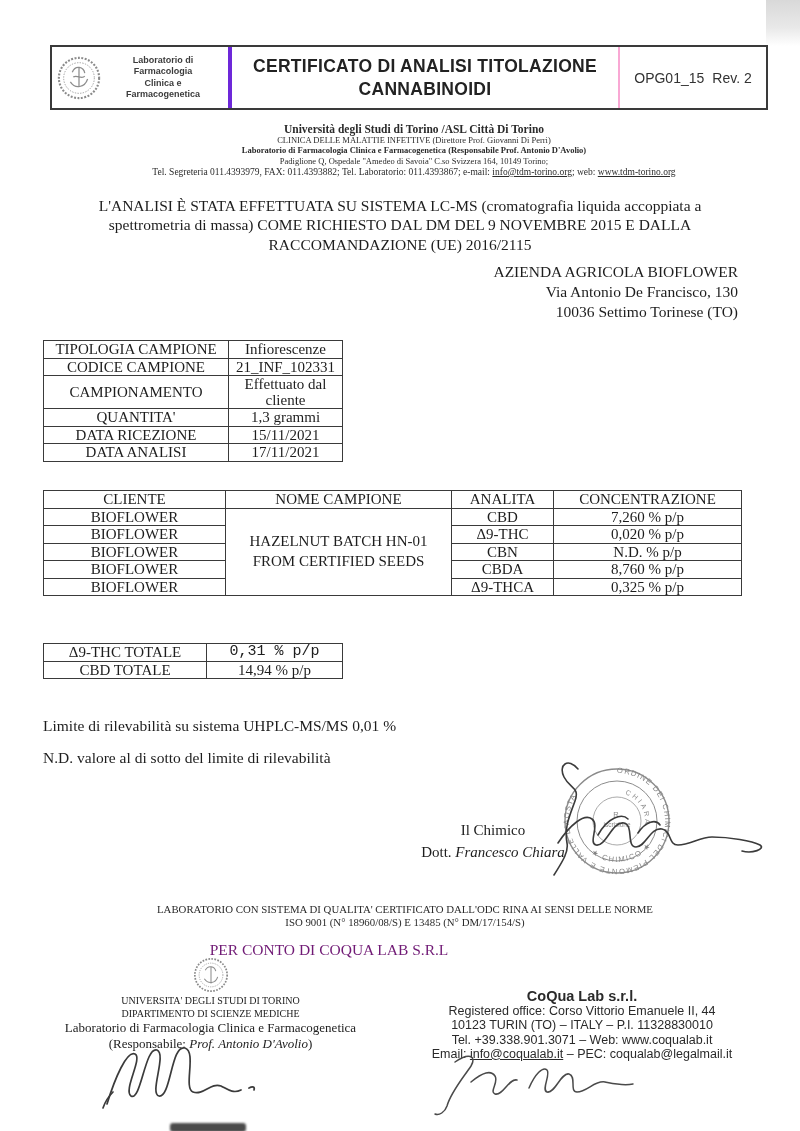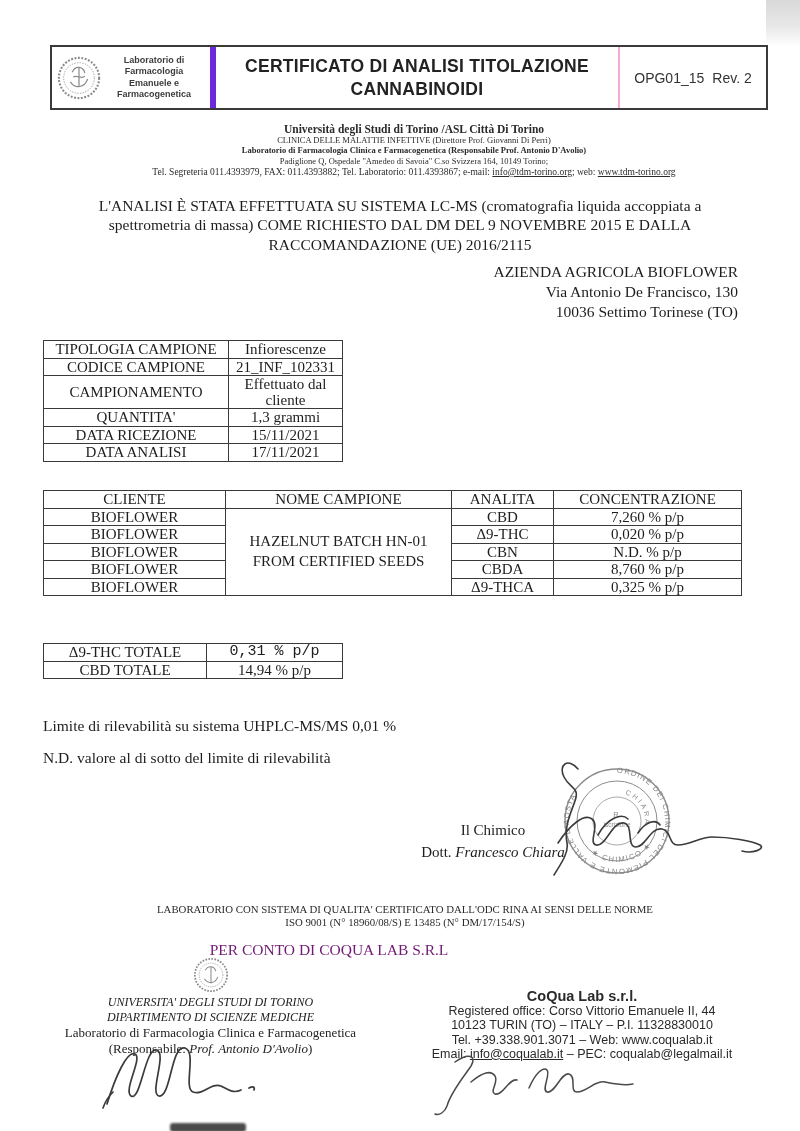--- a/index.html
+++ b/index.html
@@ -12,21 +12,21 @@
     position:absolute; right:0; top:0; width:34px; height:46px;
     background:linear-gradient(to bottom, #cfcfcf 0%, #e3e3e3 60%, rgba(255,255,255,0) 100%);
     opacity:.8;
   }
 
   
   .hdr {
     position:absolute; left:50px; top:45px; width:718px; height:65px;
     display:flex; border:2px solid #3a3a3a; font-family:"Liberation Sans", sans-serif;
   }
-  .hdr-left { width:164px; border-right:6px solid #6d28d9; display:flex; align-items:center; padding:3px 4px; }
+  .hdr-left { width:180px; border-right:4px solid #6d28d9; display:flex; align-items:center; padding:3px 4px; }
   .hdr-left .labname { flex:1; text-align:center; font-size:9px; font-weight:bold; line-height:1.25; color:#3c3c3c; }
   .hdr-mid { flex:1; border-right:2px solid #f9a8d4; display:flex; flex-direction:column; justify-content:center; align-items:center; }
   .hdr-mid .t { font-size:17.5px; font-weight:bold; letter-spacing:.3px; line-height:1.3; color:#222; }
   .hdr-right { width:146px; display:flex; flex-direction:row; justify-content:center; align-items:center; gap:8px; font-size:14px; color:#333; }
 
   
   .letterhead { position:absolute; left:0; top:123px; width:800px; text-align:center; color:#2b2b2b;padding-left:28px; }
   .lh1 { font-size:11.5px; font-weight:bold; }
   .lh2, .lh3, .lh4 { font-size:8.5px; line-height:1.22; }
   .lh3 { font-weight:bold; }
@@ -64,21 +64,21 @@
   .stamp-svg { position:absolute; left:553px; top:757px; }
   .sig-main { position:absolute; left:538px; top:755px; }
 
   
   .certif { position:absolute; left:0; top:903px; width:810px; text-align:center; font-size:10.8px; line-height:1.25; color:#2a2a2a; }
   .perconto { position:absolute; left:0; top:941px; width:642px; text-align:center; font-size:15.5px; color:#701a75;padding-left:16px; }
 
   
   .f-left { position:absolute; left:38px; top:955px; width:345px; text-align:center; color:#222; }
   .f-left .seal { margin-bottom:2px; }
-  .fl1, .fl2 { font-size:12px; line-height:1.25;font-style:italic; }
+  .fl1, .fl2 { font-size:10px; line-height:1.25; }
   .fl3, .fl4 { font-size:13px; line-height:1.25; }
   .f-right { position:absolute; left:398px; top:988px; width:368px; text-align:center; font-family:"Liberation Sans", sans-serif; color:#2a2a2a; }
   .fr-co { font-size:14.5px; font-weight:bold; }
   .fr-line { font-size:12.5px; line-height:1.14; }
   .sig-left { position:absolute; left:95px; top:1038px; }
   .sig-right { position:absolute; left:425px; top:1048px; }
 
   .smudge {
     position:absolute; left:170px; top:1123px; width:76px; height:9px;
     background:#2c2c2c; border-radius:3px; filter:blur(1.2px); opacity:.85;
@@ -96,21 +96,21 @@
       <span>
         <svg width="46" height="52" viewBox="0 0 48 52">
           <circle cx="24" cy="26" r="21" fill="none" stroke="#8a8a8a" stroke-width="2.2" stroke-dasharray="2 1.6"></circle>
           <circle cx="24" cy="26" r="16" fill="none" stroke="#9a9a9a" stroke-width="1" stroke-dasharray="1.4 1.4"></circle>
           <path d="M17,20 C20,12 29,14 30,21 M15,30 C20,38 30,36 33,27 M24,15 L24,35 M18,25 C22,22 27,28 30,24" fill="none" stroke="#8d8d8d" stroke-width="1.3"></path>
         </svg>
       </span>
       <div class="labname">
         <div>Laboratorio di</div>
         <div>Farmacologia</div>
-        <div>Emanuele e</div>
+        <div>Clinica e</div>
         <div>Farmacogenetica</div>
       </div>
     </div>
     <div class="hdr-mid">
       <div class="t">CERTIFICATO DI ANALISI TITOLAZIONE</div>
       <div class="t">CANNABINOIDI</div>
     </div>
     <div class="hdr-right">
       <div>OPG01_15</div>
       <div>Rev. 2</div>

